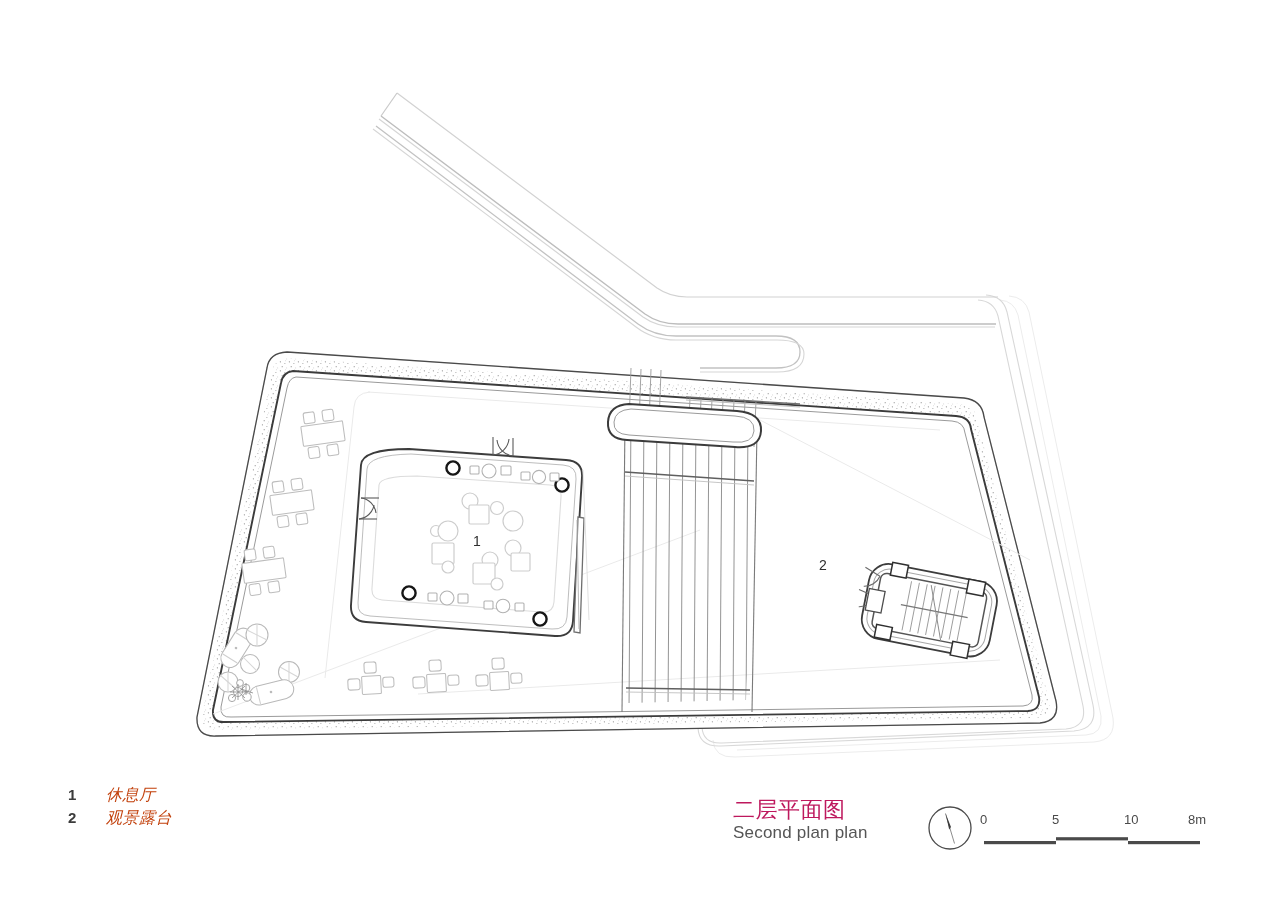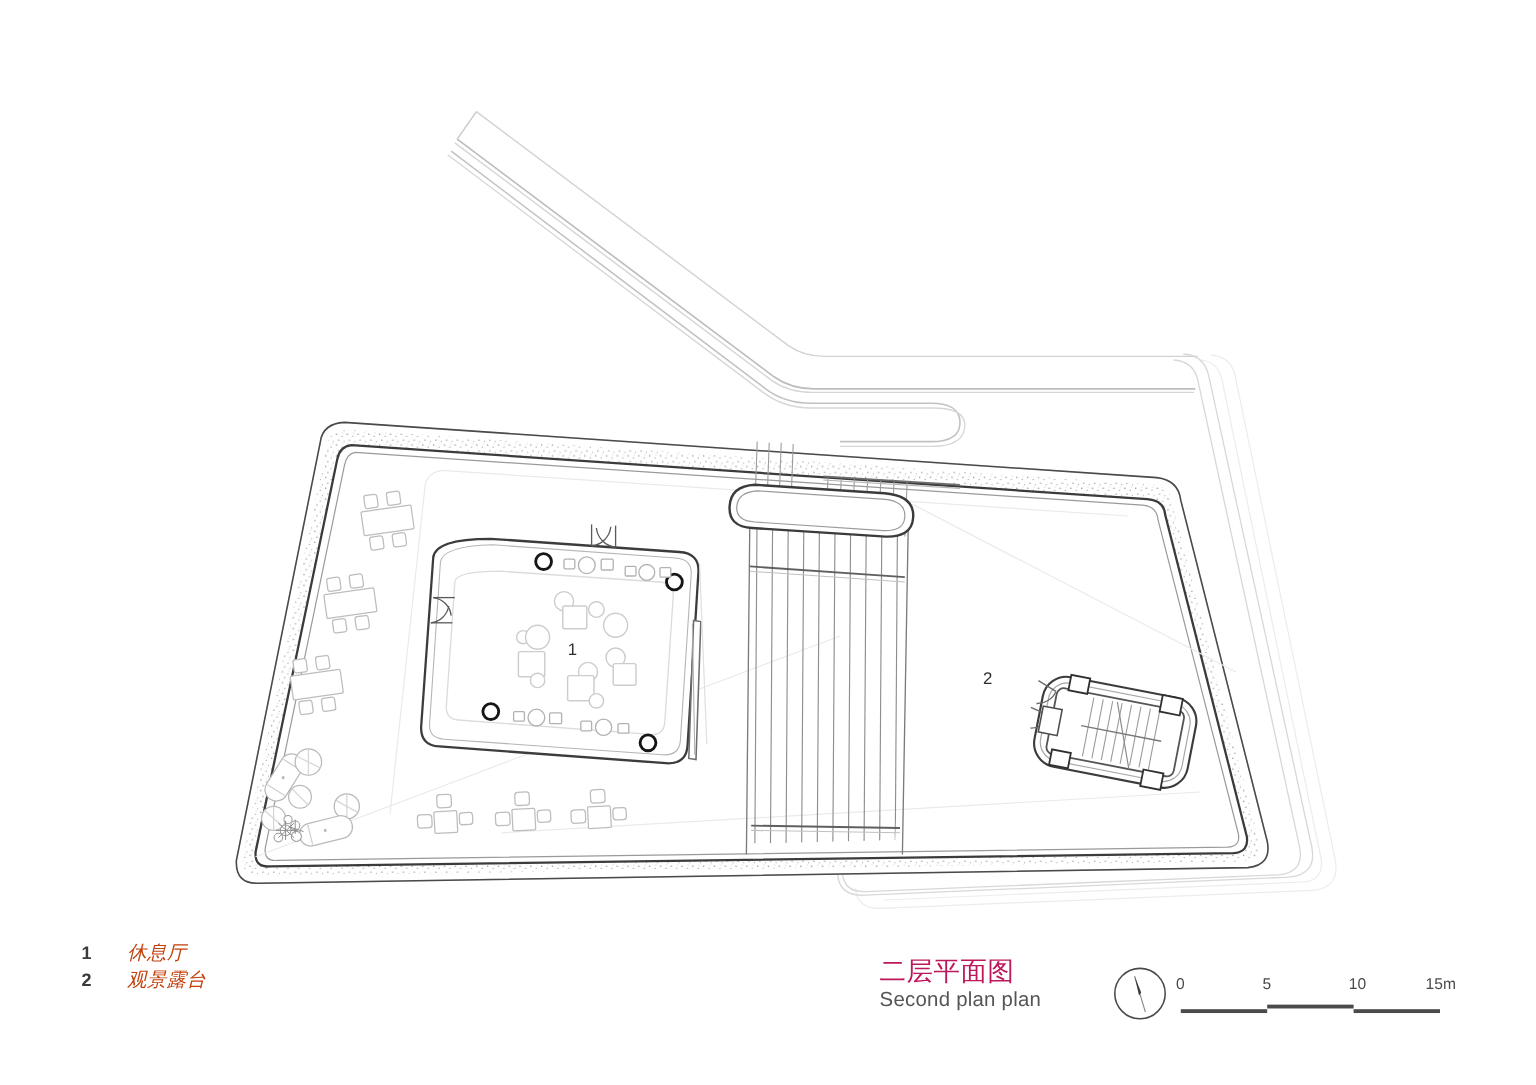--- a/index.html
+++ b/index.html
@@ -418,19 +418,19 @@
 
   <path d="M18.5,8.5 L27.5,38.5" stroke="#8d8d8d" stroke-width="1" fill="none"></path>
 
   <path d="M18.5,8.5 L22.2,24.5 L24.0,22.0 Z" fill="#3b3b3b"></path>
 </svg>
 
 <div class="scalebar">
   <span class="scale-label" style="left:0px;">0</span>
   <span class="scale-label" style="left:72px;">5</span>
   <span class="scale-label" style="left:144px;">10</span>
-  <span class="scale-label" style="left:208px;">15m</span>
+  <span class="scale-label" style="left:208px;">8m</span>
   <svg style="position:absolute;left:0;top:22px;width:225px;height:14px;" viewBox="0 0 225 14">
     <rect x="4" y="7" width="72" height="3.2" fill="#4a4a4a"></rect>
     <rect x="76" y="3.2" width="72" height="3.2" fill="#4a4a4a"></rect>
     <rect x="148" y="7" width="72" height="3.2" fill="#4a4a4a"></rect>
   </svg>
 </div>
 
 </body></html>

